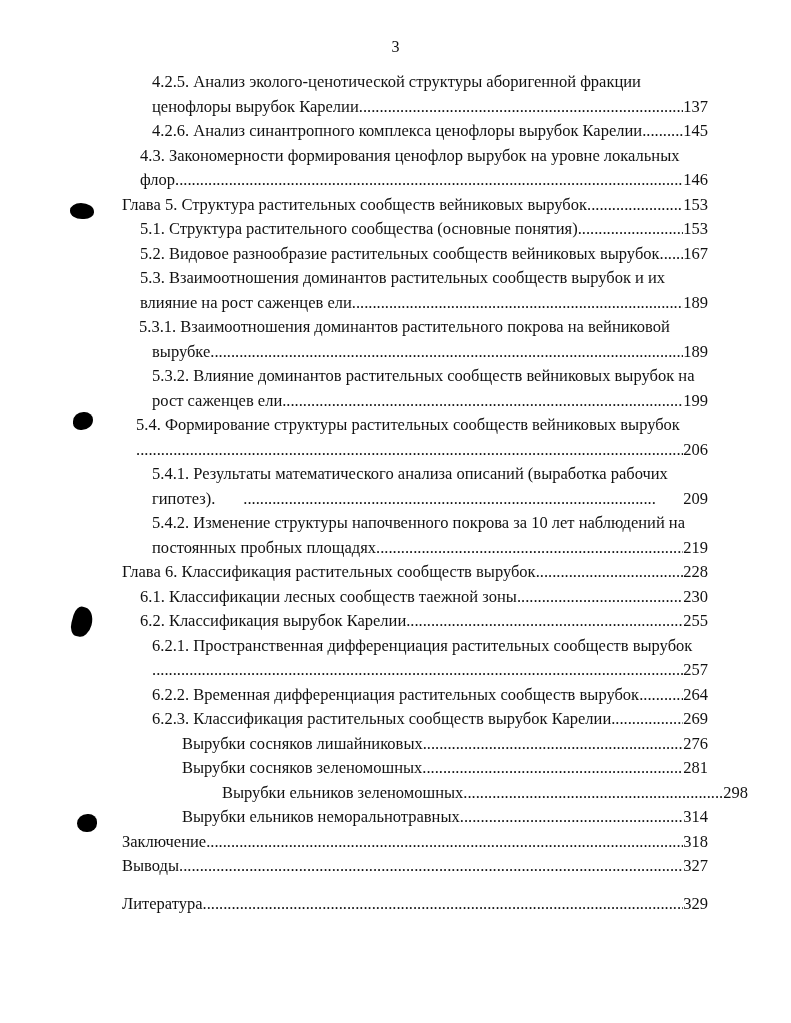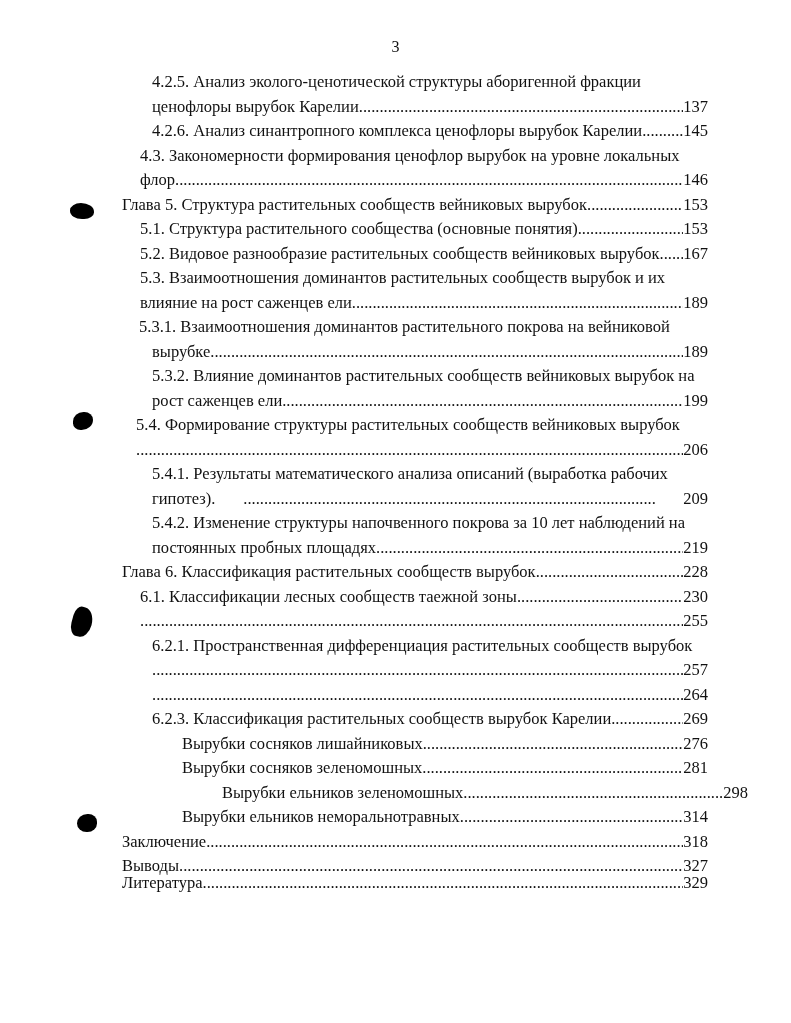--- a/index.html
+++ b/index.html
@@ -144,34 +144,36 @@
       <span class="pg">228</span>
   </div>
 
   <div class="line" style="top:515px;left:140px;width:568px;">
     <span class="txt">6.1. Классификации лесных сообществ таежной зоны</span>
       <span class="dots"></span>
       <span class="pg">230</span>
   </div>
 
   <div class="line" style="top:539px;left:140px;width:568px;">
+    <span class="txt">6.2. Классификация вырубок Карелии </span>
       <span class="dots"></span>
       <span class="pg">255</span>
   </div>
 
   <div class="line" style="top:564px;left:152px;">
     <span class="txt">6.2.1. Пространственная дифференциация растительных сообществ вырубок</span>
   </div>
   <div class="line" style="top:588px;left:152px;width:556px;">
     <span class="txt"></span>
       <span class="dots"></span>
       <span class="pg">257</span>
   </div>
 
   <div class="line" style="top:613px;left:152px;width:556px;">
+    <span class="txt">6.2.2. Временная дифференциация растительных сообществ вырубок</span>
       <span class="dots"></span>
       <span class="pg">264</span>
   </div>
 
   <div class="line" style="top:637px;left:152px;width:556px;">
     <span class="txt">6.2.3. Классификация растительных сообществ вырубок Карелии</span>
       <span class="dots"></span>
       <span class="pg">269</span>
   </div>
 
@@ -199,18 +201,18 @@
   <div class="line" style="top:760px;left:122px;width:586px;">
     <span class="txt">Заключение </span>
       <span class="dots"></span>
       <span class="pg">318</span>
   </div>
   <div class="line" style="top:784px;left:122px;width:586px;">
     <span class="txt">Выводы</span>
       <span class="dots"></span>
       <span class="pg">327</span>
   </div>
-  <div class="line" style="top:801px;left:122px;width:586px;align-items:center;">
+  <div class="line" style="top:822px;left:122px;width:586px;align-items:center;">
     <span class="txt">Литература </span>
       <span class="dots"></span>
       <span class="pg">329</span>
   </div>
 </div>
 
 </body></html>

